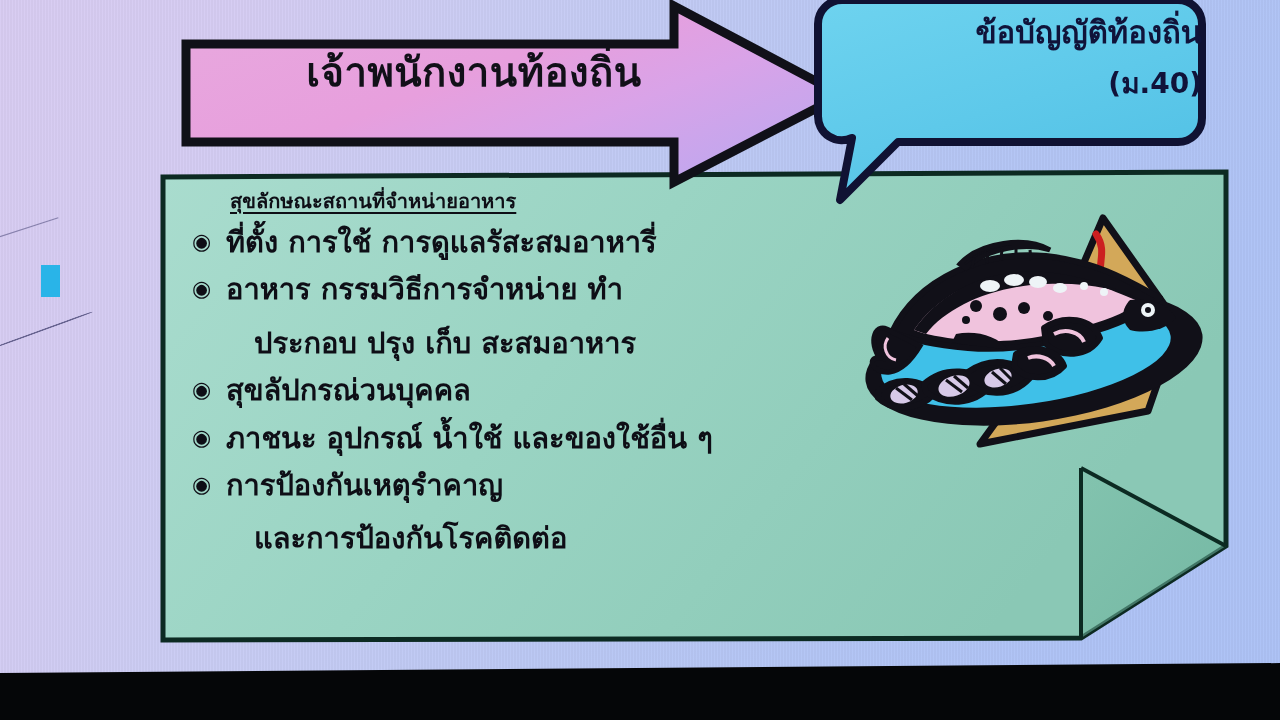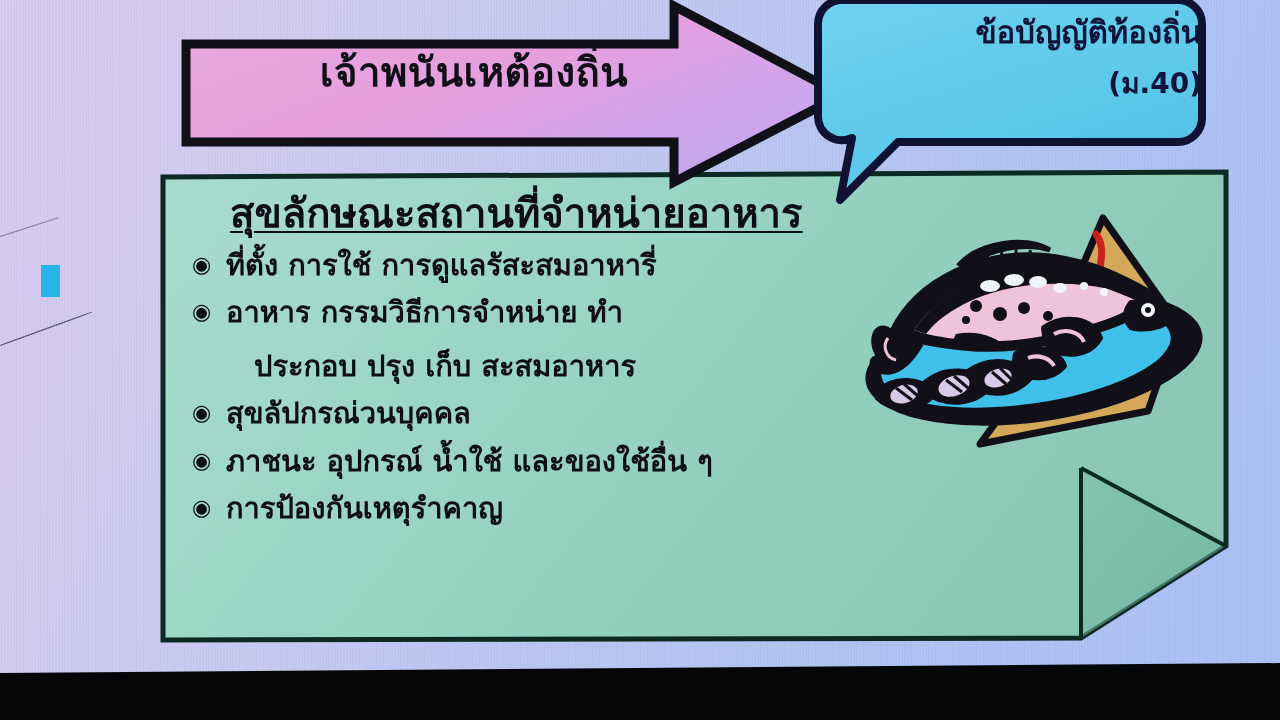--- a/index.html
+++ b/index.html
@@ -144,21 +144,21 @@
   .panel-wrap svg { display:block; width:100%; height:100%; }
 
   .panel-content {
     position: absolute;
     left: 36px;
     top: 22px;
     width: 1000px;
     color: #0e0e16;
   }
   .panel-heading {
-    font-size: 40px;
+    font-size: 20px;
     font-weight: 700;
     text-decoration: underline;
     text-underline-offset: 4px;
     text-decoration-thickness: 2px;
     padding-left: 38px;
     line-height: 1.15;
     white-space: nowrap;
   }
   .bullet-list {
     margin: 0;
@@ -254,20 +254,21 @@
         <li class="bullet-item">
           <span class="bullet-glyph">◉</span>
           <span class="bullet-text">
             <span>ภาชนะ อุปกรณ์ น้ำใช้ และของใช้อื่น ๆ</span>
           </span>
         </li>
         <li class="bullet-item">
           <span class="bullet-glyph">◉</span>
           <span class="bullet-text">
             <span>การป้องกันเหตุรำคาญ</span>
+            <span class="ln2">และการป้องกันโรคติดต่อ</span>
           </span>
         </li>
       </ul>
     </div>
   </div>
 
   <div class="fish-art">
     <svg viewBox="0 0 372 252" xmlns="http://www.w3.org/2000/svg">
 
       <polygon points="255,12 330,118 300,205 132,238 196,150" fill="#d3a859" stroke="#111018" stroke-width="7" stroke-linejoin="round"></polygon>
@@ -357,21 +358,21 @@
       <defs>
         <linearGradient id="arrowGrad" x1="0" y1="0.2" x2="1" y2="0.9">
           <stop offset="0%" stop-color="#e8a7de"></stop>
           <stop offset="38%" stop-color="#e79fdd"></stop>
           <stop offset="62%" stop-color="#d9a3e8"></stop>
           <stop offset="100%" stop-color="#b9a8f0"></stop>
         </linearGradient>
       </defs>
       <polygon points="8,44 496,44 496,6 664,95 496,182 496,142 8,142" fill="url(#arrowGrad)" stroke="#101018" stroke-width="9" stroke-linejoin="miter"></polygon>
     </svg>
-    <div class="arrow-label">เจ้าพนันเหต้องถิ่น</div>
+    <div class="arrow-label">เจ้าพนักงานท้องถิ่น</div>
   </div>
 
   <div class="callout-wrap">
     <svg viewBox="0 0 404 226" xmlns="http://www.w3.org/2000/svg">
       <defs>
         <linearGradient id="calloutGrad" x1="0" y1="0" x2="0.6" y2="1">
           <stop offset="0%" stop-color="#6ed3ef"></stop>
           <stop offset="60%" stop-color="#5ec9ea"></stop>
           <stop offset="100%" stop-color="#53c2e6"></stop>
         </linearGradient>

